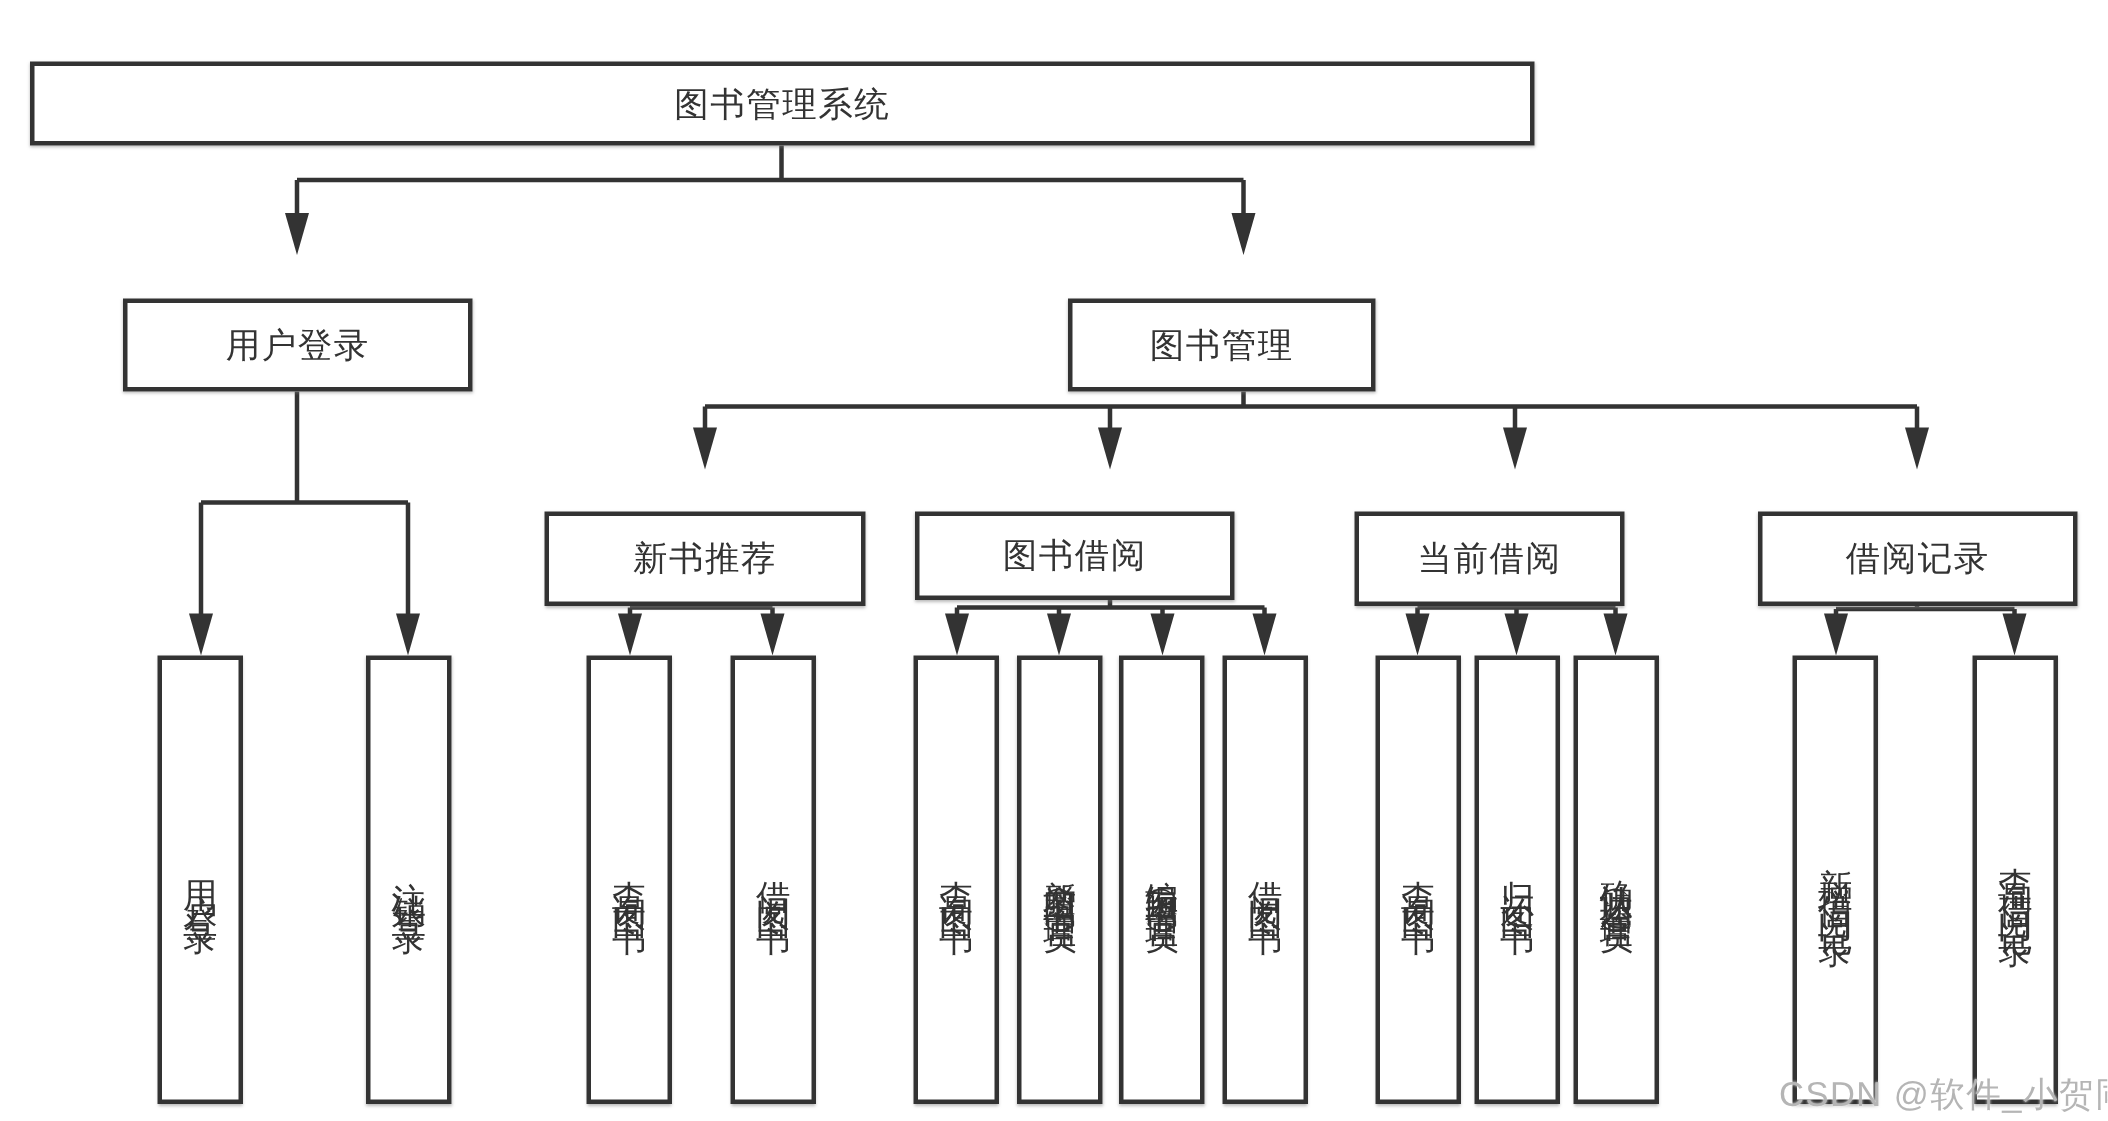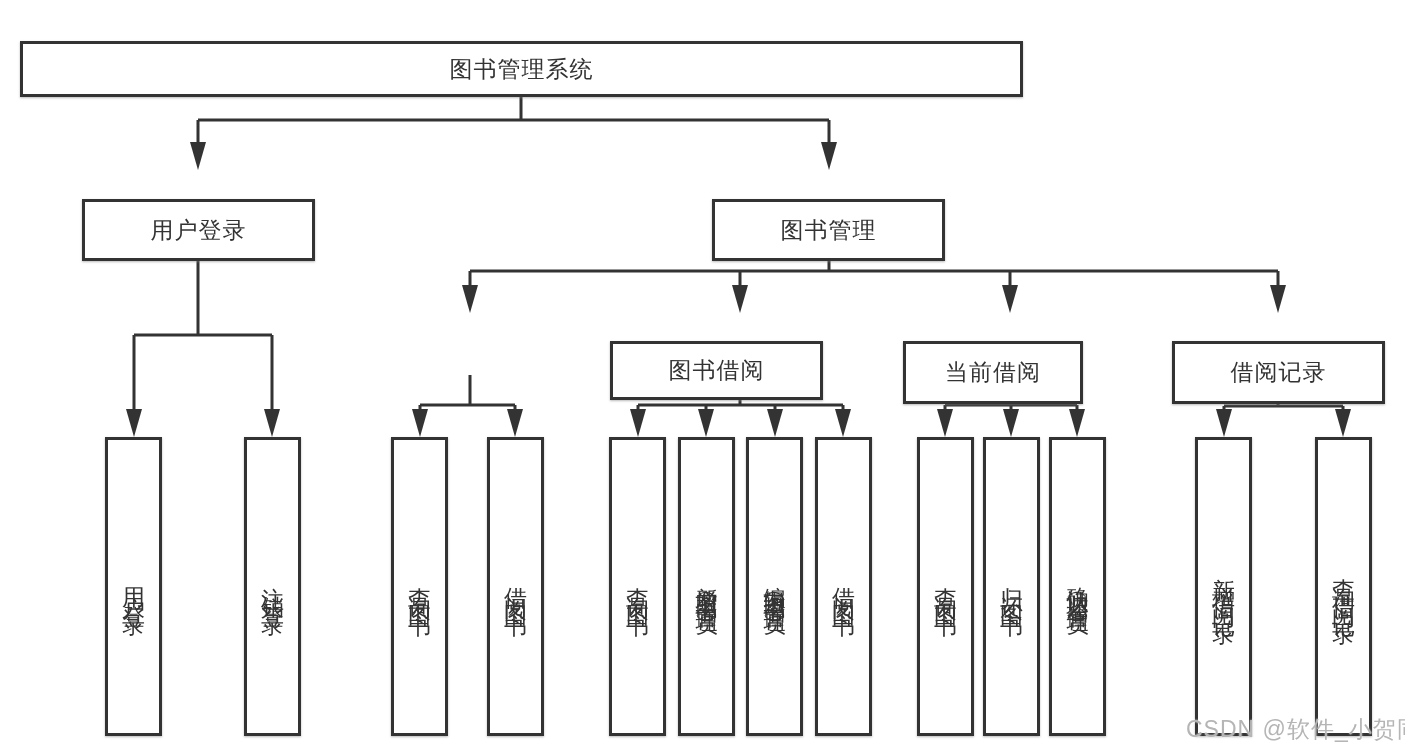--- a/index.html
+++ b/index.html
@@ -47,21 +47,21 @@
     letter-spacing: 9px;
     line-height: 1;
   }
   .leaf.compact {
     font-size: 22px;
     letter-spacing: 4px;
   }
   
   #n-root   { left: 20px;   top: 13px;  width: 1003px; height: 56px; }
   #n-login  { left: 82px;   top: 171px; width: 233px;  height: 62px; }
-  #n-mgmt   { left: 712px;  top: 171px; width: 233px;  height: 62px; }
+  #n-mgmt   { left: 712px;  top: 171px; width: 205px;  height: 62px; }
   #n-newb   { left: 363px;  top: 313px; width: 214px;  height: 63px; }
   #n-borrow { left: 610px;  top: 313px; width: 213px;  height: 59px; }
   #n-cur    { left: 903px;  top: 313px; width: 180px;  height: 63px; }
   #n-rec    { left: 1172px; top: 313px; width: 213px;  height: 63px; }
   #lf-u1 { left: 105px;  }
   #lf-u2 { left: 244px;  }
   #lf-n1 { left: 391px;  }
   #lf-n2 { left: 487px;  }
   #lf-b1 { left: 609px;  }
   #lf-b2 { left: 678px;  }
@@ -130,20 +130,21 @@
       <polygon points="1216,409 1232,409 1224,437"></polygon>
       <polygon points="1335,409 1351,409 1343,437"></polygon>
     </g>
   </svg>
 
   <div id="n-root" class="box hbox">图书管理系统</div>
 
   <div id="n-login" class="box hbox">用户登录</div>
   <div id="n-mgmt" class="box hbox">图书管理</div>
 
+  <div id="n-newb" class="box hbox">新书推荐</div>
   <div id="n-borrow" class="box hbox">图书借阅</div>
   <div id="n-cur" class="box hbox">当前借阅</div>
   <div id="n-rec" class="box hbox">借阅记录</div>
 
   <div id="lf-u1" class="box leaf">用户登录</div>
   <div id="lf-u2" class="box leaf">注销登录</div>
 
   <div id="lf-n1" class="box leaf">查询图书</div>
   <div id="lf-n2" class="box leaf">借阅图书</div>
 

